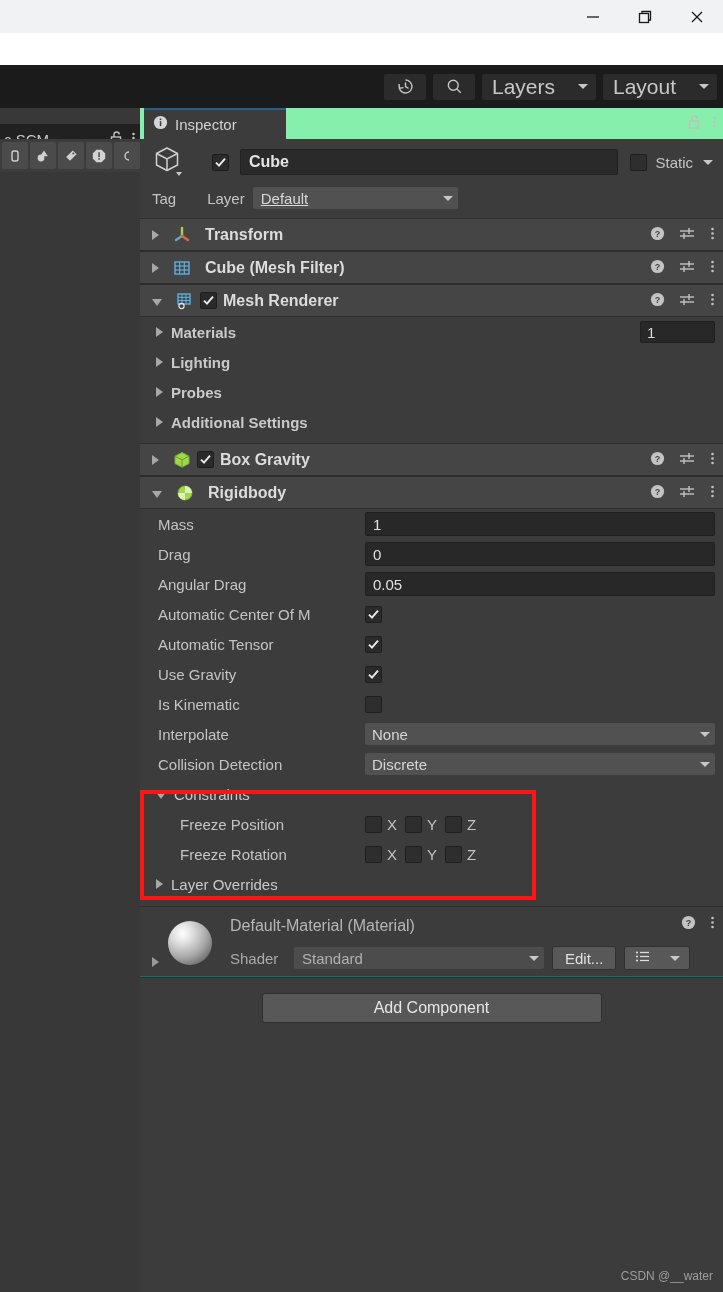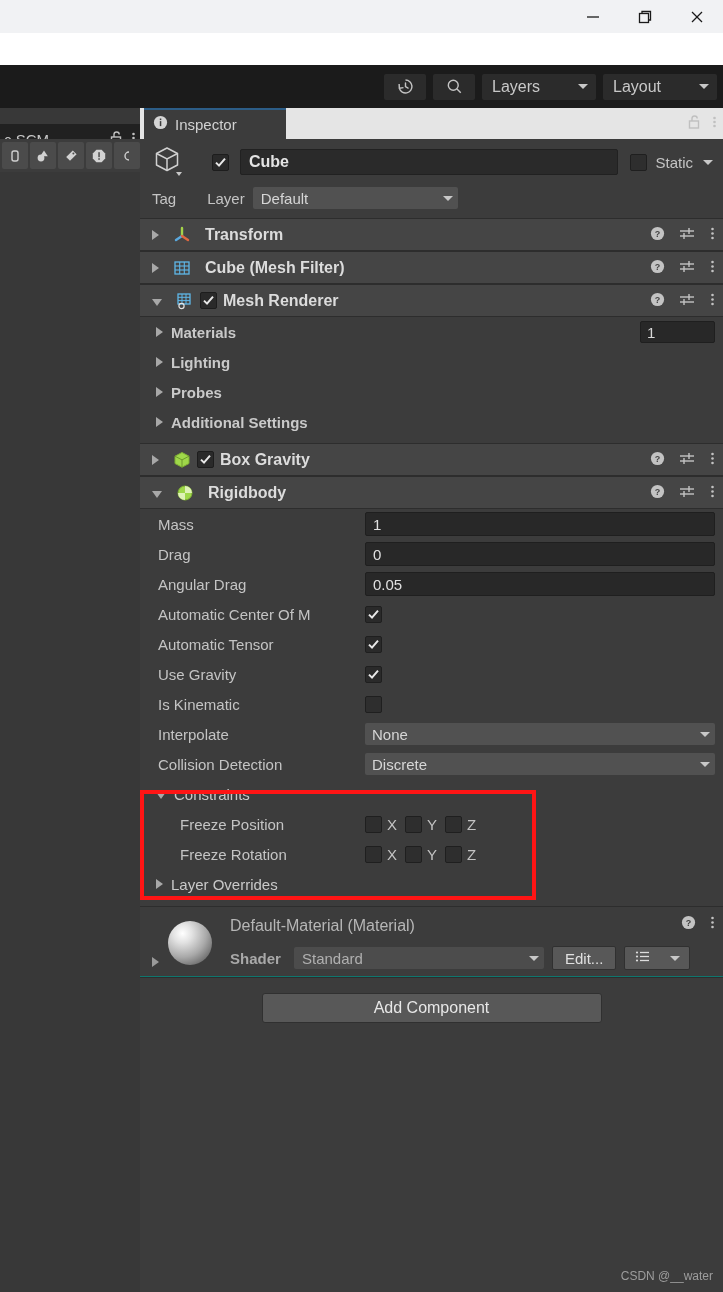--- a/index.html
+++ b/index.html
@@ -35,21 +35,21 @@
     padding-right: 6px;
   }
   .tb-btn {
     height: 26px; background: #2b2b2b; border-radius: 2px;
     display: flex; align-items: center; justify-content: center;
     margin-left: 7px; color: #c4c4c4;
   }
   .tb-icon { width: 42px; }
   .tb-drop {
     padding: 0 8px 0 10px; min-width: 114px;
-    justify-content: space-between; font-size: 16px; color: #c8c8c8;
+    justify-content: space-between; font-size: 21px; color: #c8c8c8;
   }
   .tb-drop .caret { margin-left: 10px; }
   .caret {
     width: 0; height: 0;
     border-left: 5px solid transparent; border-right: 5px solid transparent;
     border-top: 5px solid #c8c8c8;
   }
 
   
   .left-panel {
@@ -82,21 +82,21 @@
     background: #383838;
   }
 
   
   .inspector {
     position: absolute; left: 140px; top: 108px; width: 583px; height: 1184px;
     background: #383838;
   }
   .insp-tabbar {
     position: absolute; left: 0; top: 0; width: 583px; height: 31px;
-    background: #e5e5e5;
+    background: #86efac;
   }
   .insp-tab {
     position: absolute; left: 4px; top: 0; width: 142px; height: 31px;
     background: #3c3c3c;
     border-top: 2px solid #2c5d87;
     display: flex; align-items: center; padding-left: 9px;
   }
   .insp-tab-label { font-size: 15px; color: #d2d2d2; margin-left: 7px; }
   .insp-tab-icons {
     position: absolute; right: 6px; top: 0; height: 31px;
@@ -234,21 +234,21 @@
   .mat-shader-row {
     position: absolute; left: 90px; top: 39px; right: 8px;
     display: flex; align-items: center;
   }
   .mat-foldout {
     position: absolute; left: 12px; top: 50px;
     width: 0; height: 0;
     border-top: 5px solid transparent; border-bottom: 5px solid transparent;
     border-left: 7px solid #9a9a9a;
   }
-  .shader-label { font-size: 15px; color: #a9a9a9; width: 64px; font-weight: bold; }
+  .shader-label { font-size: 15px; color: #a9a9a9; width: 64px; }
   .shader-drop {
     width: 250px; height: 22px; background: #4c4c4c; border-radius: 2px;
     display: flex; align-items: center; justify-content: space-between;
     padding: 0 5px 0 8px; color: #b0b0b0; font-size: 15px;
   }
   .edit-btn {
     margin-left: 8px; height: 24px; padding: 0 12px; background: #585858;
     border: 1px solid #303030; border-radius: 2px;
     color: #e0e0e0; font-size: 15px;
     display: flex; align-items: center;
@@ -426,21 +426,21 @@
               </svg>
           </span>
           <span class="go-name">Cube</span>
           <span class="static-box"></span>
           <span class="static-label">Static</span>
           <span class="caret static-caret"></span>
         </div>
         <div class="go-row2">
           <span class="fld-label">Tag</span>
           <span class="fld-label" style="margin-left:31px;">Layer</span>
-          <span class="dropdown" style="width:205px;margin-left:8px;">
+          <span class="dropdown" style="width:205px;margin-left:8px;text-decoration:underline;">
             <span>Default</span>
             <span class="caret"></span>
           </span>
         </div>
       </div>
 
       <div class="comp-head">
         <span class="foldout"></span>
         <span class="comp-icon">
           <svg width="20" height="20" viewBox="0 0 20 20">

